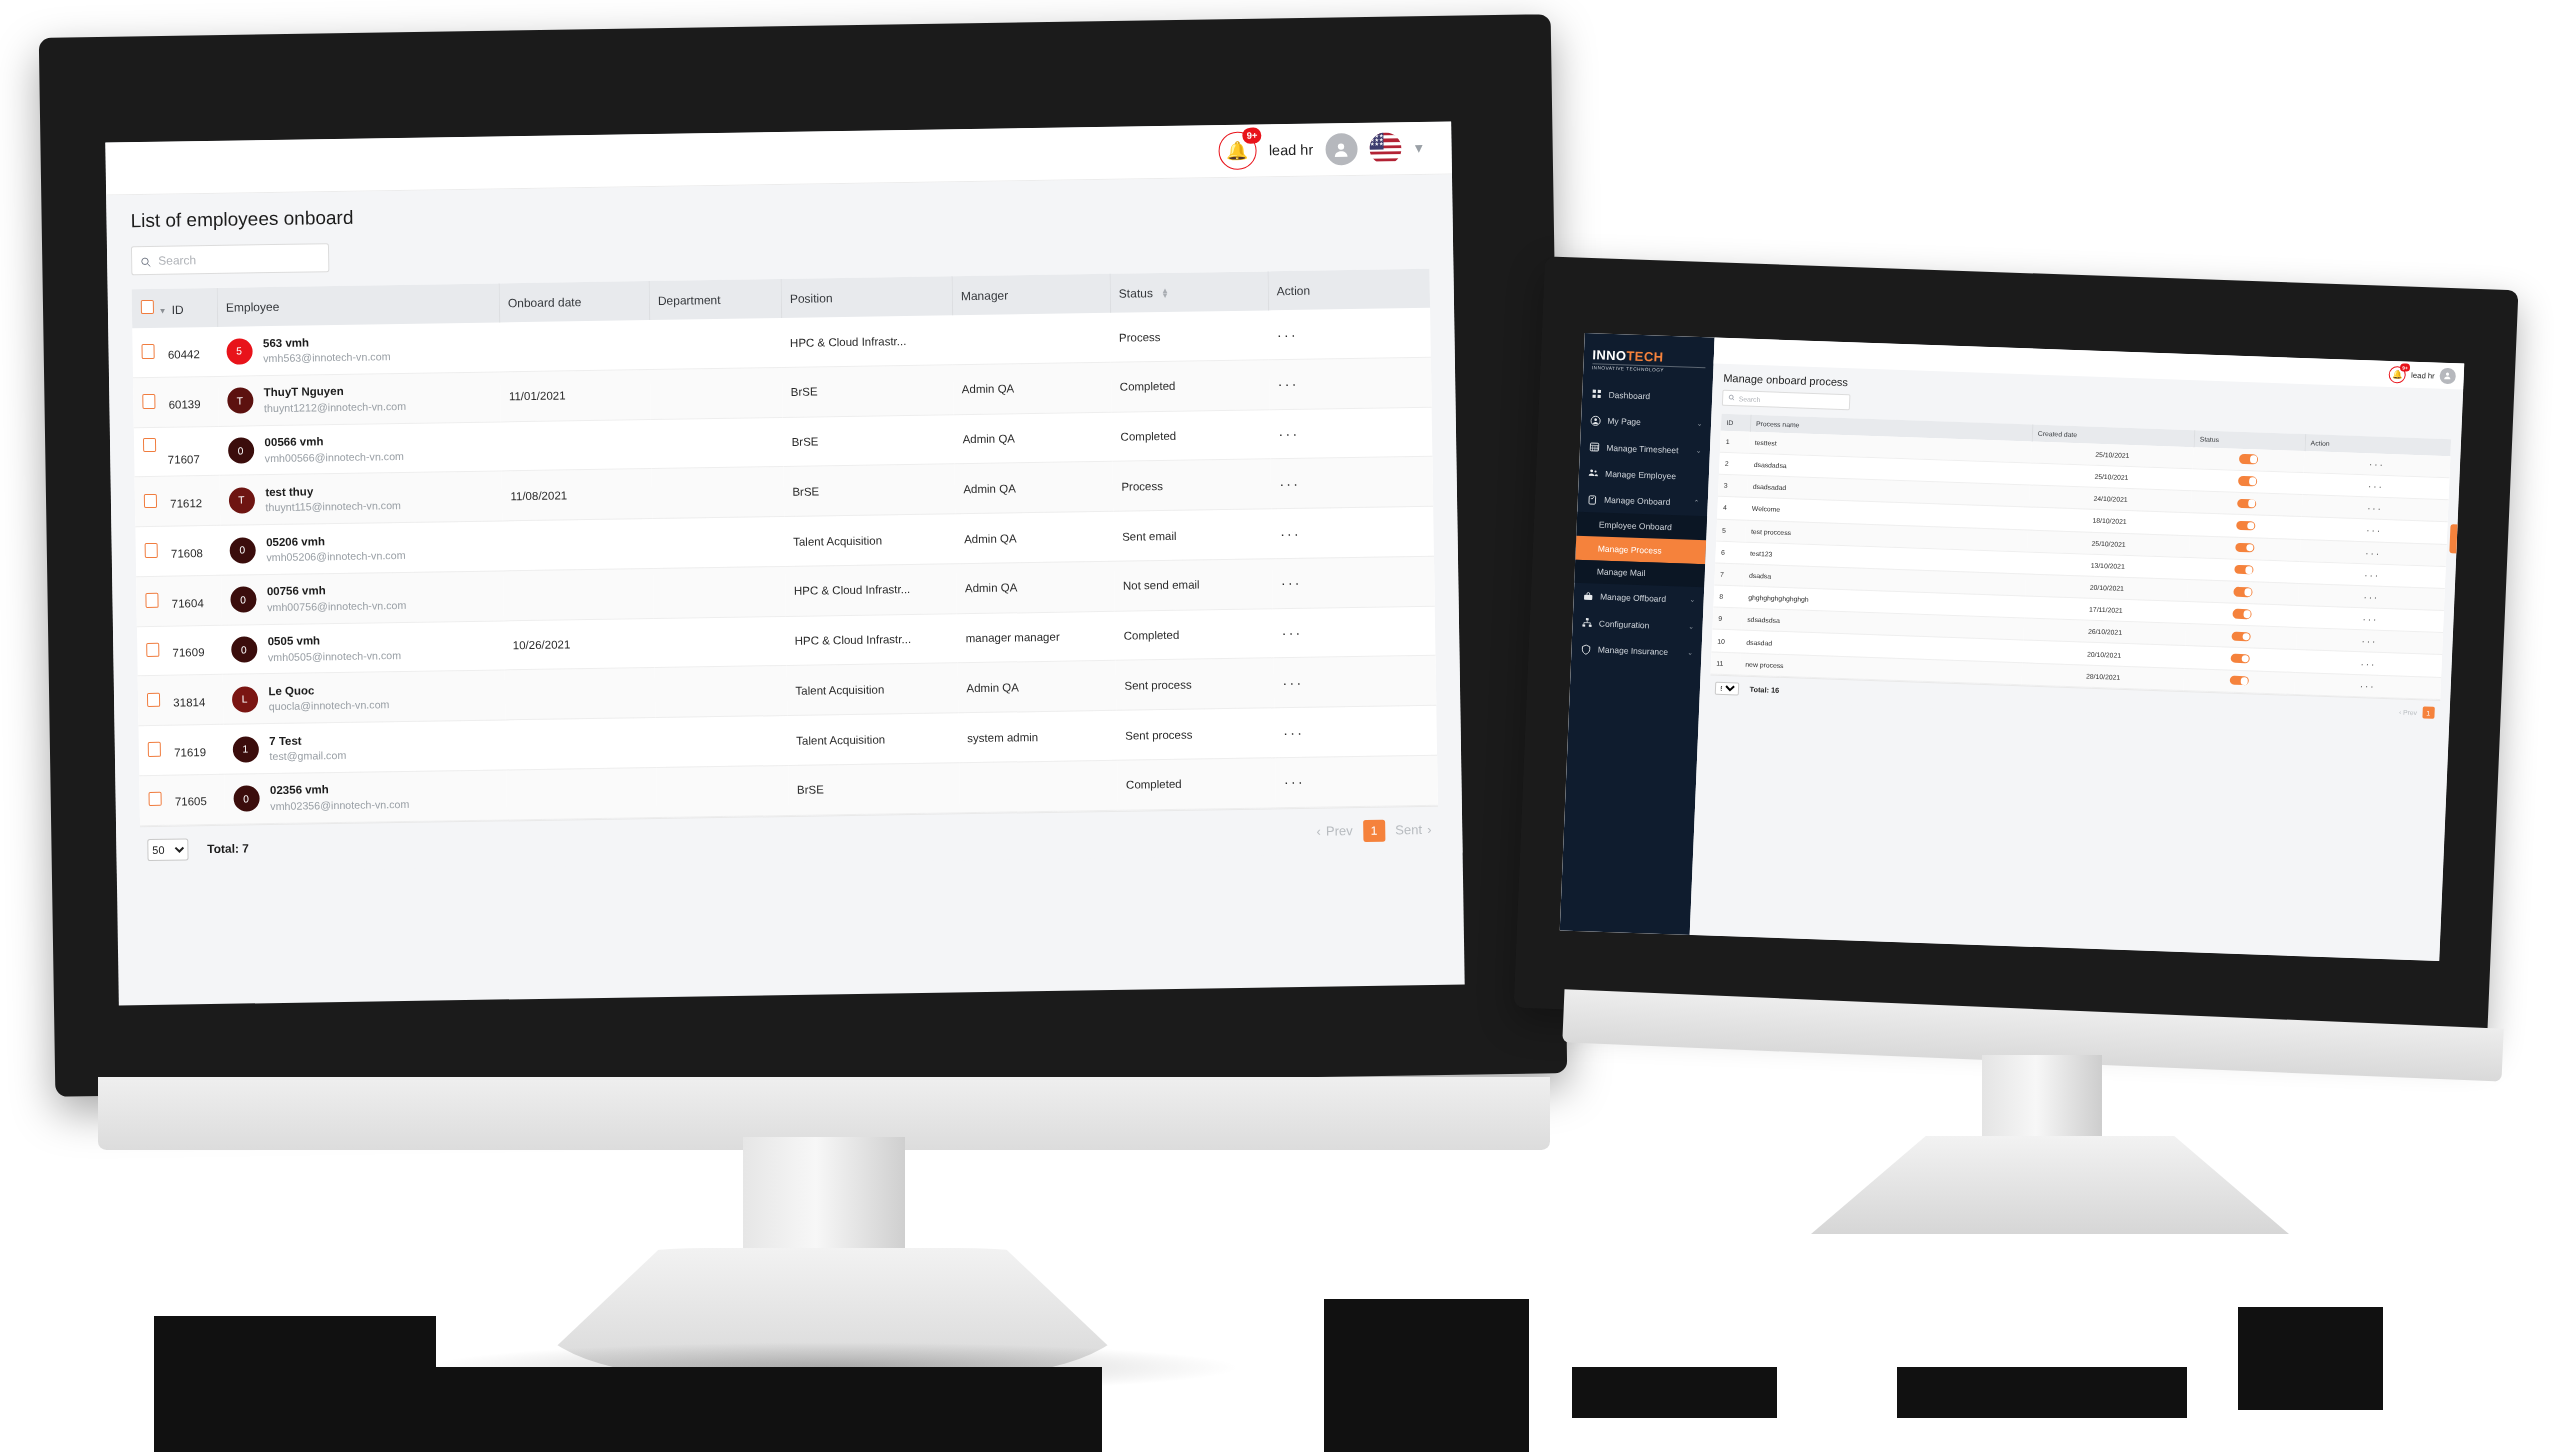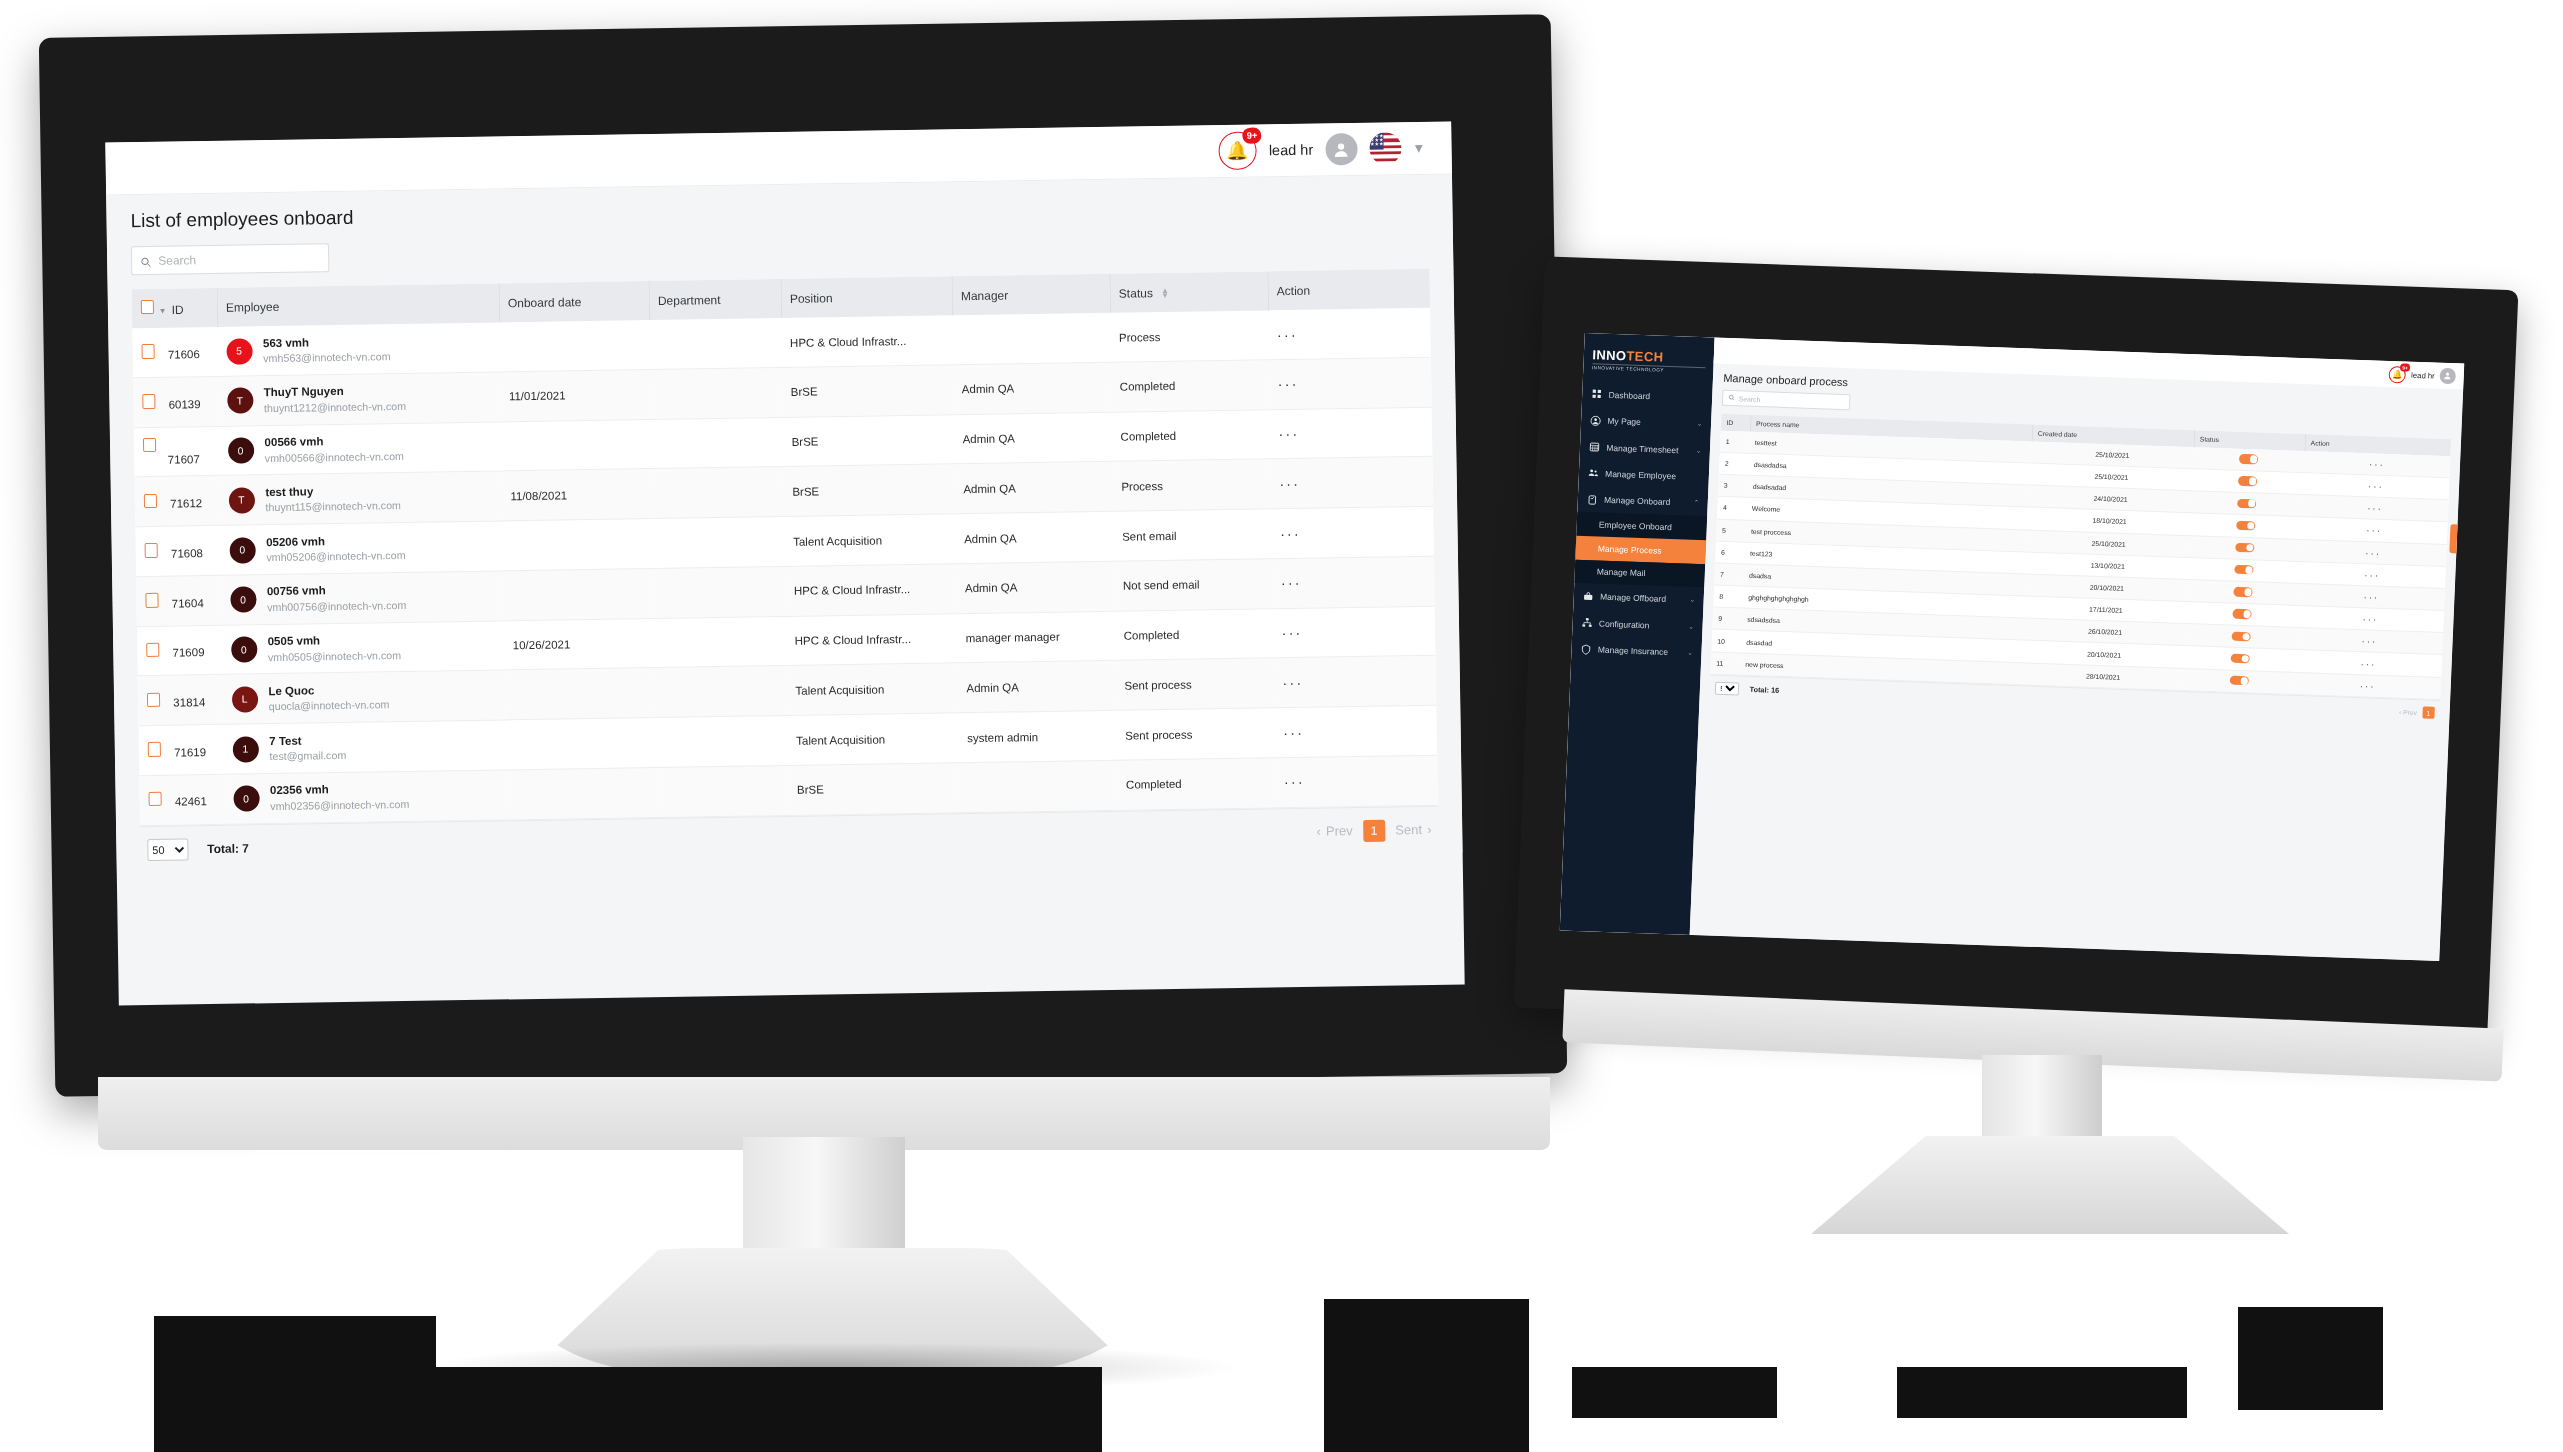--- a/index.html
+++ b/index.html
@@ -316,21 +316,21 @@
                 <span class="sort-ud">
                     <span>▲</span>
                     <span>▼</span>
                   </span>
               </th>
               <th>Action</th>
             </tr>
           </thead>
           <tbody id="m1-rows">
               <tr>
-                <td><span class="cbx"></span><span style="margin-left:13.7px">71606</span></td>
+                <td><span class="cbx"></span><span style="margin-left:13.7px">60442</span></td>
                 <td>
                   <div class="emp-cell">
                     <div class="emp-av" style="background:#e8131a">5</div>
                     <div>
                       <div class="emp-name">563 vmh</div>
                       <div class="emp-mail">vmh563@innotech-vn.com</div>
                     </div>
                   </div>
                 </td>
                 <td></td>
@@ -478,21 +478,21 @@
                   </div>
                 </td>
                 <td></td>
                 <td></td>
                 <td>Talent Acquisition</td>
                 <td>system admin</td>
                 <td>Sent process</td>
                 <td><span class="dots">···</span></td>
               </tr>
               <tr>
-                <td><span class="cbx"></span><span style="margin-left:13.7px">42461</span></td>
+                <td><span class="cbx"></span><span style="margin-left:13.7px">71605</span></td>
                 <td>
                   <div class="emp-cell">
                     <div class="emp-av" style="background:#3b0d0c">0</div>
                     <div>
                       <div class="emp-name">02356 vmh</div>
                       <div class="emp-mail">vmh02356@innotech-vn.com</div>
                     </div>
                   </div>
                 </td>
                 <td></td>

